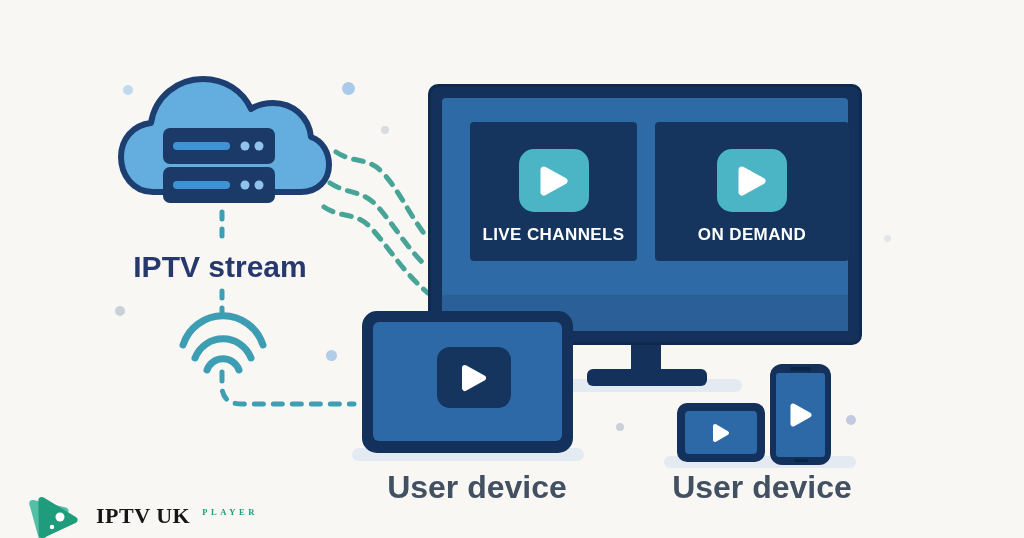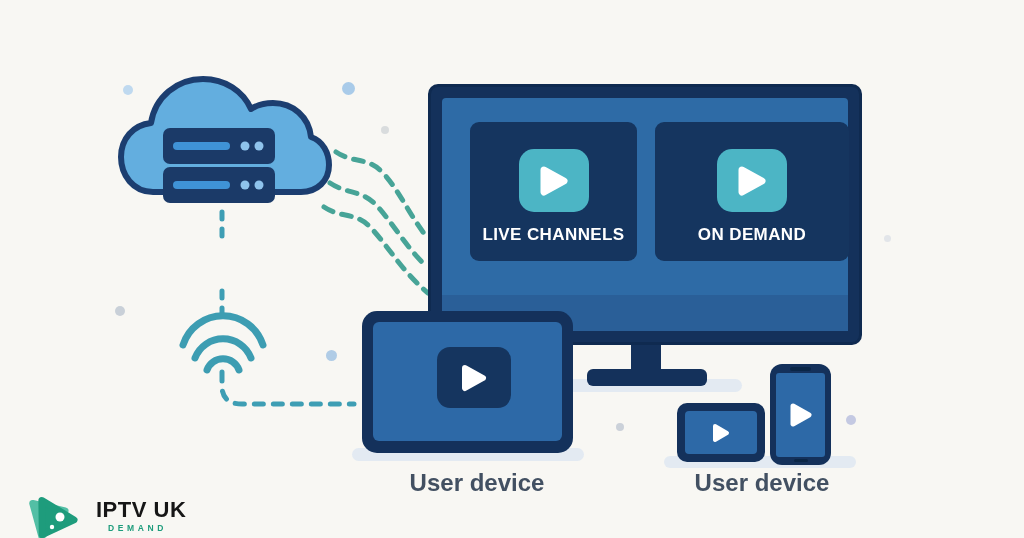--- a/index.html
+++ b/index.html
@@ -10,21 +10,21 @@
 
   
   .dot { position:absolute; border-radius:50%; }
 
   
   .tv-frame { left:428px; top:84px; width:434px; height:261px; background:#14315B;
               border:3px solid #0F2A50; border-radius:10px; z-index:3; }
   .tv-screen { left:442px; top:98px; width:406px; height:233px; background:#2E6BA6;
                border-radius:4px; z-index:4; }
   .tv-screen-band { left:442px; top:295px; width:406px; height:36px; background:#2A5F98; z-index:4; }
-  .tv-panel { top:122px; width:167px; height:139px; background:#15355F; border-radius:9px; z-index:5;
+  .tv-panel { top:122px; width:167px; height:139px; background:#15355F; border-radius:4px; z-index:5;
               display:flex; flex-direction:column; align-items:center; }
   .tv-panel.left { left:470px; }
   .tv-panel.right { left:655px; width:194px; }
   .panel-play { margin-top:27px; width:70px; height:63px; background:#4CB5C5; border-radius:15px;
                 display:flex; align-items:center; justify-content:center; }
   .panel-label { margin-top:13px; color:#FFFFFF; font-size:17px; font-weight:700; letter-spacing:0.4px; }
   .tv-neck { left:631px; top:345px; width:30px; height:27px; background:#14315B; z-index:2; }
   .tv-base { left:587px; top:369px; width:120px; height:17px; background:#14315B; border-radius:6px; z-index:2; }
 
   
@@ -49,29 +49,29 @@
                  border-radius:12px; z-index:6; }
   .phone-screen { left:776px; top:373px; width:49px; height:84px; background:#2D69A7;
                   border-radius:3px; z-index:7; display:flex; align-items:center; justify-content:center; }
   .phone-notch { left:790px; top:367px; width:21px; height:4px; background:#0A2647; border-radius:2px; z-index:8; }
   .phone-homebar { left:794px; top:459px; width:14px; height:3px; background:#0A2647; border-radius:2px; z-index:8; }
 
   
   .node-label { position:absolute; transform:translateX(-50%); white-space:nowrap; font-weight:700; }
   .lbl-stream { left:220px; top:250px; font-size:30px; color:#26386C; }
   .lbl-delivery { left:236px; top:418px; font-size:29px; color:#3A4656; }
-  .lbl-device { font-size:24px; color:#42506
+  .lbl-device { font-size:32px; color:#42506
 
 2; color:#425062; top:469px; }
   .lbl-device.left { left:477px; }
   .lbl-device.right { left:762px; }
 
   
   .logo { left:26px; top:494px; width:260px; height:44px; z-index:9; display:flex; align-items:center; }
-  .logo-text { margin-left:8px; display:flex; flex-direction:column; }
+  .logo-text { margin-left:8px; display:flex; flex-direction:row;font-family:Liberation Serif, serif; }
   .logo-title { font-size:22px; font-weight:800; color:#161616; letter-spacing:0.5px; line-height:22px; }
   .logo-sub { font-size:8.5px; font-weight:700; color:#1E9C7C; letter-spacing:3.6px; margin-top:2px; margin-left:12px; }
 
   svg { display:block; }
 </style>
 </head>
 <body>
 
 <div class="canvas">
 
@@ -101,20 +101,21 @@
     <rect x="48" y="70" width="112" height="36" rx="7" fill="#1B3A68"></rect>
     <rect x="48" y="109" width="112" height="36" rx="7" fill="#1B3A68"></rect>
     <rect x="58" y="84" width="57" height="8" rx="4" fill="#3F92D6"></rect>
     <rect x="58" y="123" width="57" height="8" rx="4" fill="#3F92D6"></rect>
     <circle cx="130" cy="88" r="4.5" fill="#8FC3EC"></circle>
     <circle cx="144" cy="88" r="4.5" fill="#8FC3EC"></circle>
     <circle cx="130" cy="127" r="4.5" fill="#8FC3EC"></circle>
     <circle cx="144" cy="127" r="4.5" fill="#8FC3EC"></circle>
   </svg>
 
+  <div class="node-label lbl-stream">IPTV stream</div>
 
   <svg class="abs" style="left:178px; top:312px; z-index:2;" width="90" height="64" viewBox="0 0 90 64">
     <path d="M5 33 A 42 42 0 0 1 85 33" fill="none" stroke="#3D9DB2" stroke-width="7" stroke-linecap="round"></path>
     <path d="M17 46 A 30 30 0 0 1 73 46" fill="none" stroke="#3D9DB2" stroke-width="7" stroke-linecap="round"></path>
     <path d="M29 58 A 17 17 0 0 1 61 58" fill="none" stroke="#3D9DB2" stroke-width="7" stroke-linecap="round"></path>
   </svg>
 
 
   <div class="shadow" style="left:560px; top:379px; width:182px; height:13px; z-index:1;"></div>
   <div class="shadow" style="left:352px; top:448px; width:232px; height:13px; z-index:1;"></div>
@@ -173,17 +174,17 @@
 
   <div class="abs logo">
     <svg width="62" height="44" viewBox="0 0 62 44">
       <path d="M10 6 L40 20 L12 40 Z" fill="#53BFA5" stroke="#53BFA5" stroke-width="7" stroke-linejoin="round" transform="rotate(-12 25 23)"></path>
       <path d="M14 8 L48 24 L18 42 Z" fill="#1E9C7C" stroke="#1E9C7C" stroke-width="7" stroke-linejoin="round" transform="rotate(6 30 25)"></path>
       <circle cx="34" cy="23" r="4.5" fill="#FFFFFF"></circle>
       <circle cx="26" cy="33" r="2.2" fill="#FFFFFF"></circle>
     </svg>
     <div class="logo-text">
       <div class="logo-title">IPTV UK</div>
-      <div class="logo-sub">DEMAND</div>
+      <div class="logo-sub">PLAYER</div>
     </div>
   </div>
 
 </div>
 
 </body></html>

